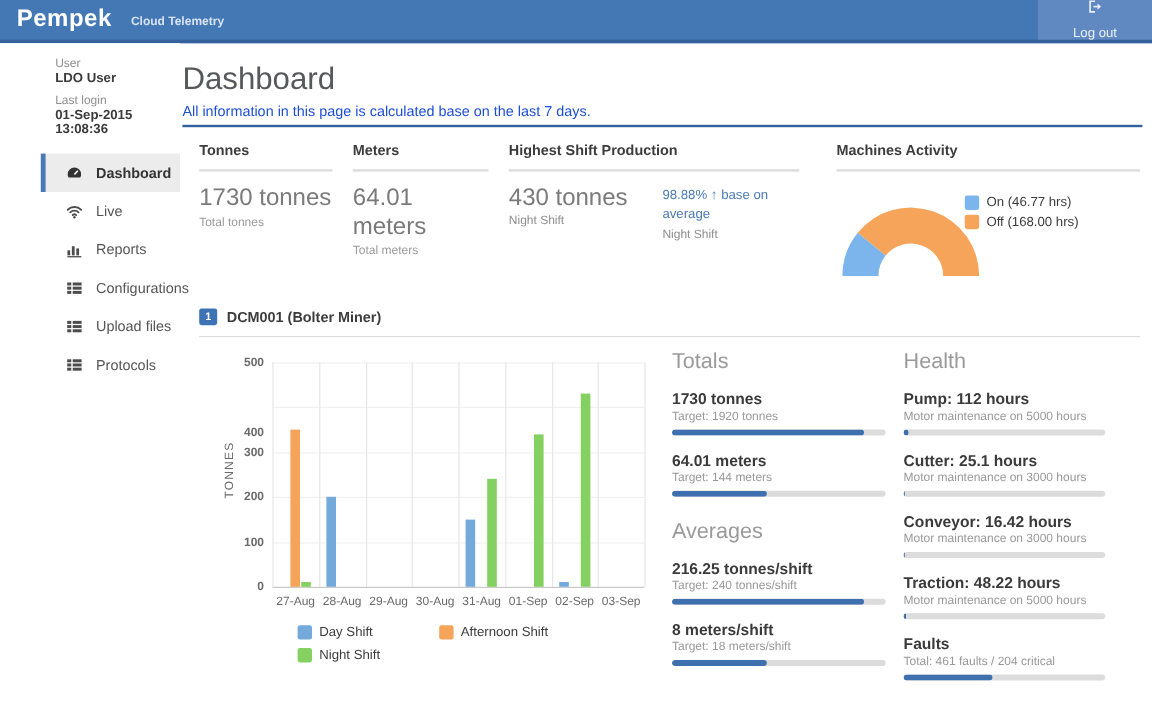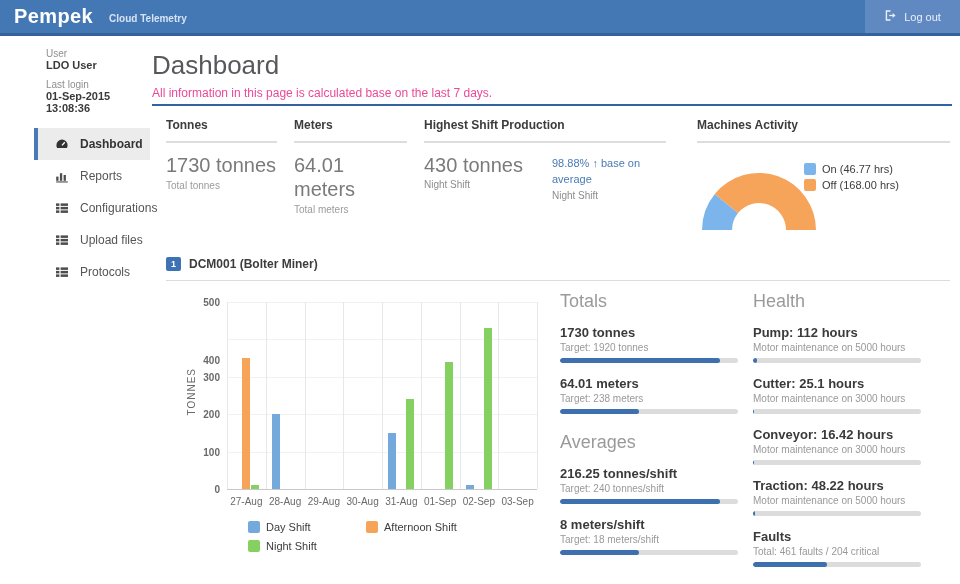--- a/index.html
+++ b/index.html
@@ -7,39 +7,39 @@
   body { font-family:"Liberation Sans", sans-serif; background:#fff; overflow:hidden; }
   .app { position:relative; width:960px; height:584px; background:#fff; }
 
   
   .header { position:absolute; top:0; left:0; width:960px; height:36px; background:#4478b4;
             border-bottom:3px solid #35619c; display:flex; align-items:center; }
   .brand { margin-left:14px; color:#ffffff; font-size:20px; font-weight:bold; letter-spacing:.4px; }
   .product { margin-left:16px; color:#d7e3f4; font-size:10px; font-weight:bold; margin-top:3px; }
   .logout { position:absolute; right:0; top:0; height:33px; width:95px; background:#6089c2;
             display:flex; align-items:center; justify-content:center; gap:7px; color:#eaf0f9;
-            font-size:11px; cursor:pointer; }
+            font-size:11px; cursor:pointer;flex-direction:column; }
 
   
   .sidebar { position:absolute; top:36px; left:0; width:150px; height:548px; background:#fff;padding-left:34px; }
   .user-block { padding:12px 12px 0 12px; }
   .muted-label { font-size:10px; color:#8f8f8f; }
   .user-value { font-size:11px; font-weight:bold; color:#3a3a3a; margin-bottom:8px; }
   .nav { margin-top:14px; }
   .nav-item { display:flex; align-items:center; height:32px; padding-left:21px; gap:11px;
               font-size:12px; color:#555; cursor:pointer; }
   .nav-item .nav-icon { color:#4d4d4d; display:flex; }
   .nav-item.active { background:#ececec; border-left:4px solid #4a7ab5; padding-left:17px;
                      color:#333; font-weight:bold; }
   .nav-item.active .nav-icon { color:#333; }
 
   
   .main { position:absolute; left:150px; top:36px; width:810px; height:548px; }
   .page-title { position:absolute; left:2px; top:14px; font-size:26px; color:#57585b; }
-  .page-subtitle { position:absolute; left:2px; top:50px; font-size:12px; color:#ec4899;text-align:right; }
+  .page-subtitle { position:absolute; left:2px; top:50px; font-size:12px; color:#1d4ed8;text-align:right; }
   .blue-rule { position:absolute; left:2px; top:68px; width:800px; height:2px; background:#33639f; }
 
   
   .card { position:absolute; top:82px; }
   .card-tonnes { left:16px; width:111px; }
   .card-meters { left:144px; width:113px; }
   .card-hsp { left:274px; width:242px; }
   .card-ma { left:547px; width:253px; }
   .card-title { font-size:12px; font-weight:bold; color:#3c3c3c; padding-bottom:9px;
                 border-bottom:2px solid #ddd; }
@@ -119,20 +119,31 @@
     </div>
     <div class="nav" id="nav">
         <div class="nav-item active">
           <span class="nav-icon">
             <svg width="14" height="14" viewBox="0 0 14 14">
               <path fill="currentColor" d="M7 2.6a5.6 5.6 0 0 0-5.6 5.6c0 1 .26 1.9.73 2.7h9.74c.47-.8.73-1.7.73-2.7A5.6 5.6 0 0 0 7 2.6z"></path>
               <line x1="7" y1="8.4" x2="9.8" y2="5.2" stroke="#fff" stroke-width="1.3"></line>
             </svg>
           </span>
           <span>Dashboard</span>
+        </div>
+        <div class="nav-item">
+          <span class="nav-icon">
+            <svg width="14" height="14" viewBox="0 0 14 14" fill="none" stroke="currentColor" stroke-width="1.5" stroke-linecap="round">
+              <path d="M1.4 5.8a8 8 0 0 1 11.2 0"></path>
+              <path d="M3.5 8a5 5 0 0 1 7 0"></path>
+              <path d="M5.6 10.2a2.1 2.1 0 0 1 2.8 0"></path>
+              <circle cx="7" cy="12" r="1" fill="currentColor" stroke="none"></circle>
+            </svg>
+          </span>
+          <span>Live</span>
         </div>
         <div class="nav-item">
           <span class="nav-icon">
             <svg width="14" height="14" viewBox="0 0 14 14" fill="currentColor">
               <rect x="1.2" y="7.6" width="2.3" height="4.2"></rect>
               <rect x="4.9" y="4.2" width="2.3" height="7.6"></rect>
               <rect x="8.6" y="6" width="2.3" height="5.8"></rect>
               <rect x="1.2" y="12.4" width="11.6" height="1.1"></rect>
             </svg>
           </span>
@@ -311,21 +322,21 @@
         <div class="col-heading">Totals</div>
         <div class="metric-item">
           <div class="metric-title">1730 tonnes</div>
           <div class="metric-caption">Target: 1920 tonnes</div>
           <div class="track">
             <div class="fill" style="width: 90.1%;"></div>
           </div>
         </div>
         <div class="metric-item">
           <div class="metric-title">64.01 meters</div>
-          <div class="metric-caption">Target: 238 meters</div>
+          <div class="metric-caption">Target: 144 meters</div>
           <div class="track">
             <div class="fill" style="width: 44.5%;"></div>
           </div>
         </div>
         <div class="col-heading spaced">Averages</div>
         <div class="metric-item">
           <div class="metric-title">216.25 tonnes/shift</div>
           <div class="metric-caption">Target: 240 tonnes/shift</div>
           <div class="track">
             <div class="fill" style="width: 90.1%;"></div>

